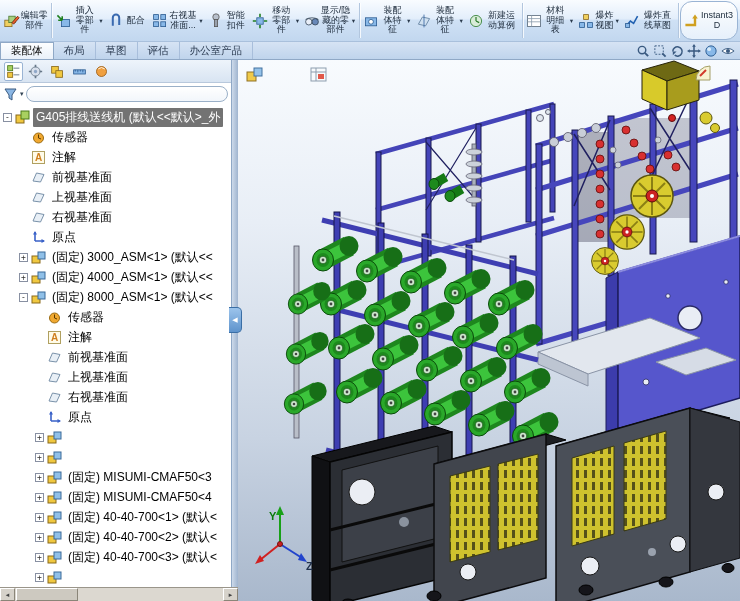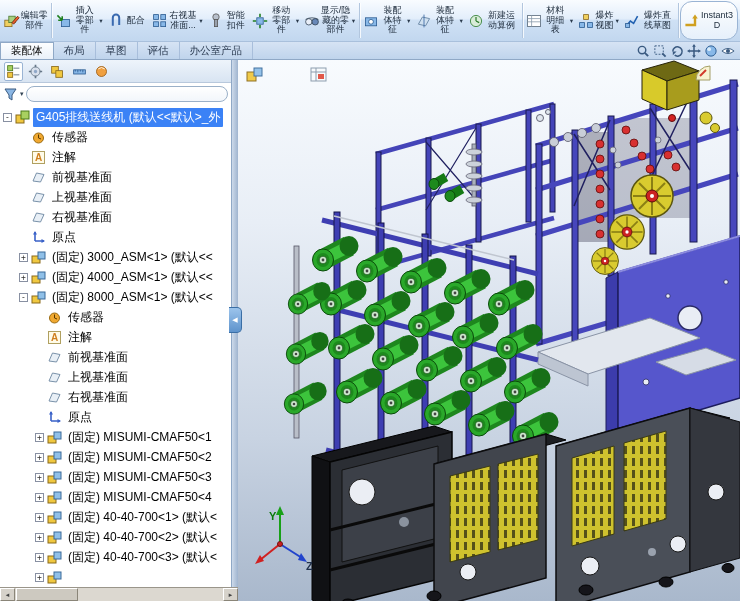--- a/index.html
+++ b/index.html
@@ -33,21 +33,21 @@
   #filter-row{height:22px;flex:none;display:flex;align-items:center;padding:2px 3px;gap:2px;background:#fff;}
   #funnel{width:15px;height:15px;}
   #funnel-arrow{font-size:7px;color:#345;}
   #filter-input{flex:1;height:16px;border:1px solid #9ab0c8;border-radius:8px;font-size:11px;padding:0 6px;background:linear-gradient(#fff,#f2f6fb);outline:none;min-width:0;}
   #tree{flex:1;overflow:hidden;padding-top:2px;}
   .trow{height:20px;display:flex;align-items:center;font-size:12px;white-space:nowrap;}
   .exp{width:9px;height:9px;flex:none;border:1px solid #8890a2;background:#fff;font:8px/7px "DejaVu Sans Mono",monospace;text-align:center;color:#333;margin-right:3px;}
   .exp.none{visibility:hidden;}
   .ticon{width:15px;height:15px;flex:none;margin-right:3px;}
   .hl{display:flex;align-items:center;padding:1px 3px;border-radius:1px;}
-  .trow.selected .hl{background:#3b82f6;color:#fff;}
+  .trow.selected .hl{background:#737373;color:#fff;}
 
   
   #hscroll{position:absolute;left:0;top:587px;width:238px;height:14px;background:#dcd8d0;border-top:1px solid #9a958a;display:flex;align-items:center;z-index:5;}
   .sbtn{width:15px;height:13px;background:#d6d2ca;border:1px solid #fff;border-right-color:#8a8578;border-bottom-color:#8a8578;font-size:6px;display:flex;align-items:center;justify-content:center;color:#444;flex:none;}
   #sthumb{width:62px;height:13px;background:#cdc9c0;border:1px solid #fff;border-right-color:#8a8578;border-bottom-color:#8a8578;margin-left:1px;flex:none;}
   #strack{flex:1;height:13px;}
   #splitter{position:absolute;left:232px;top:60px;width:6px;height:541px;background:linear-gradient(90deg,#cddaea,#9fb4cf);z-index:2;}
   #collapse{position:absolute;left:229px;top:307px;width:13px;height:26px;background:linear-gradient(#9cc4ec,#5e93cc);border:1px solid #3a6ea5;border-left:none;border-radius:0 5px 5px 0;color:#fff;font-size:7px;display:flex;align-items:center;justify-content:center;z-index:6;}
 
   
@@ -500,34 +500,28 @@
           </span>
         </div>
         <div class="trow" style="padding-left: 35px;">
           <span class="exp">+</span>
           <span class="ticon">
             <svg viewBox="0 0 15 15">
               <rect x="1" y="6" width="8" height="7" fill="#f0c840" stroke="#8a6a1a"></rect>
               <rect x="7" y="2" width="7" height="7" fill="#90c0e8" stroke="#3a6a9a"></rect>
             </svg>
           </span>
-          <span class="hl">
-            <span>(固定) MISUMI-CMAF50&lt;1</span>
-          </span>
-        </div>
-        <div class="trow" style="padding-left: 35px;">
-          <span class="exp">+</span>
-          <span class="ticon">
-            <svg viewBox="0 0 15 15">
-              <rect x="1" y="6" width="8" height="7" fill="#f0c840" stroke="#8a6a1a"></rect>
-              <rect x="7" y="2" width="7" height="7" fill="#90c0e8" stroke="#3a6a9a"></rect>
-            </svg>
-          </span>
-          <span class="hl">
-            <span>(固定) MISUMI-CMAF50&lt;2</span>
+        </div>
+        <div class="trow" style="padding-left: 35px;">
+          <span class="exp">+</span>
+          <span class="ticon">
+            <svg viewBox="0 0 15 15">
+              <rect x="1" y="6" width="8" height="7" fill="#f0c840" stroke="#8a6a1a"></rect>
+              <rect x="7" y="2" width="7" height="7" fill="#90c0e8" stroke="#3a6a9a"></rect>
+            </svg>
           </span>
         </div>
         <div class="trow" style="padding-left: 35px;">
           <span class="exp">+</span>
           <span class="ticon">
             <svg viewBox="0 0 15 15">
               <rect x="1" y="6" width="8" height="7" fill="#f0c840" stroke="#8a6a1a"></rect>
               <rect x="7" y="2" width="7" height="7" fill="#90c0e8" stroke="#3a6a9a"></rect>
             </svg>
           </span>

